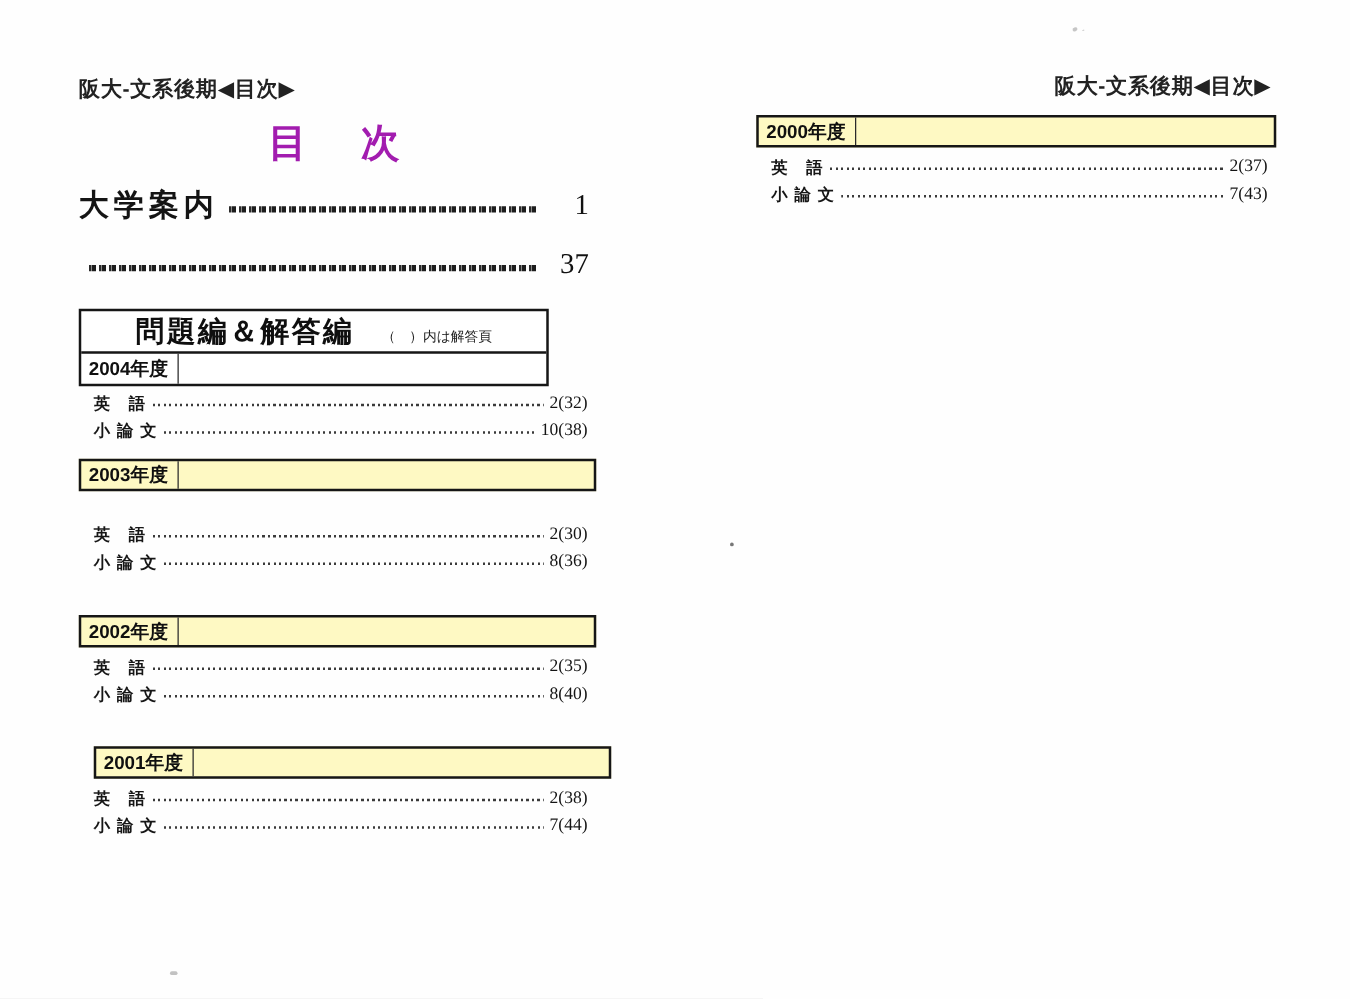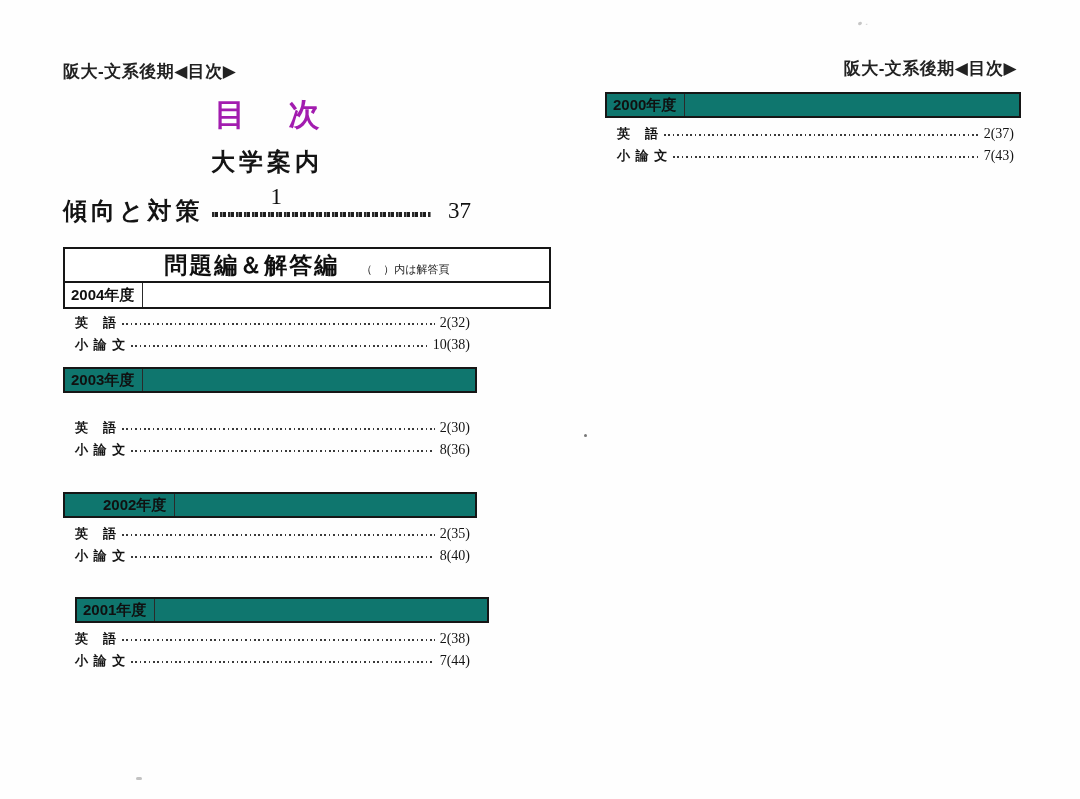--- a/index.html
+++ b/index.html
@@ -36,40 +36,40 @@
     letter-spacing: 6px;
     color: #a21caf;
   }
 
   
   .fm-row {
     position: absolute;
     left: 63px; width: 408px; height: 36px;
     display: flex; align-items: center;
   }
-  .fm-row.r1 { top: 146px; flex-direction: column; }
+  .fm-row.r1 { top: 146px; }
   .fm-row.r2 { top: 193px; }
   .fm-label {
     font-size: 24px; font-weight: bold; color: #141414;
     letter-spacing: 4px; white-space: nowrap;
   }
   .leader-heavy {
     flex: 1; height: 5px; margin: 6px 10px 0 8px;
     background: repeating-linear-gradient(90deg,
       #2a2a2a 0 2px, #8a8a8a 2px 3px, #1d1d1d 3px 6px, transparent 6px 8px);
   }
   .fm-page {
     font-family: "Liberation Serif", "DejaVu Serif", serif;
     font-size: 23px; color: #111; min-width: 30px; text-align: right;
   }
 
   
   .section-box {
     position: absolute;
-    left: 63px; top: 247px; width: 488px;
+    left: 63px; top: 247px; width: 376px;
     border: 2px solid #161616;
     background: #fff;
   }
   .section-title-row {
     height: 34px; border-bottom: 2px solid #161616;
     display: flex; align-items: center; justify-content: center;
   }
   .section-title {
     font-size: 23px; font-weight: bold; letter-spacing: 2px; color: #0f0f0f;
   }
@@ -85,25 +85,25 @@
     border-right: 1.5px solid #2a2a2a;
     font-size: 15px; font-weight: 600; color: #101010;
     white-space: nowrap;
   }
 
   
   .year-box {
     position: absolute;
     width: 414px; height: 26px;
     border: 2px solid #161616;
-    background: #0f766e;
+    background: #fef9c3;
     display: flex; align-items: center;
   }
   .yb-2003 { left: 63px; top: 367px; }
-  .yb-2002 { left: 63px; top: 492px; padding-left: 32px; }
+  .yb-2002 { left: 63px; top: 492px; }
   .yb-2001 { left: 63px; top: 597px; margin-left: 12px; }
   .yb-2000 { left: 605px; top: 92px; width: 416px; }
 
   
   .entries { position: absolute; }
   .eg-2004 { left: 75px; top: 312px; width: 395px; }
   .eg-2003 { left: 75px; top: 417px; width: 395px; }
   .eg-2002 { left: 75px; top: 523px; width: 395px; }
   .eg-2001 { left: 75px; top: 628px; width: 395px; }
   .eg-2000 { left: 617px; top: 123px; width: 397px; }
@@ -137,21 +137,20 @@
   <div class="page-header right">阪大-文系後期◀目次▶</div>
 
   <h1 class="toc-title">目　次</h1>
 
   <div class="fm-row r1">
     <span class="fm-label">大学案内</span>
     <span class="leader-heavy"></span>
     <span class="fm-page">1</span>
   </div>
   <div class="fm-row r2">
-    <span class="fm-label">傾向と対策</span>
     <span class="leader-heavy"></span>
     <span class="fm-page">37</span>
   </div>
 
   <div class="section-box">
     <div class="section-title-row">
       <span class="section-title">問題編＆解答編</span>
       <span class="section-note">（　）内は解答頁</span>
     </div>
     <div class="section-year-row">

